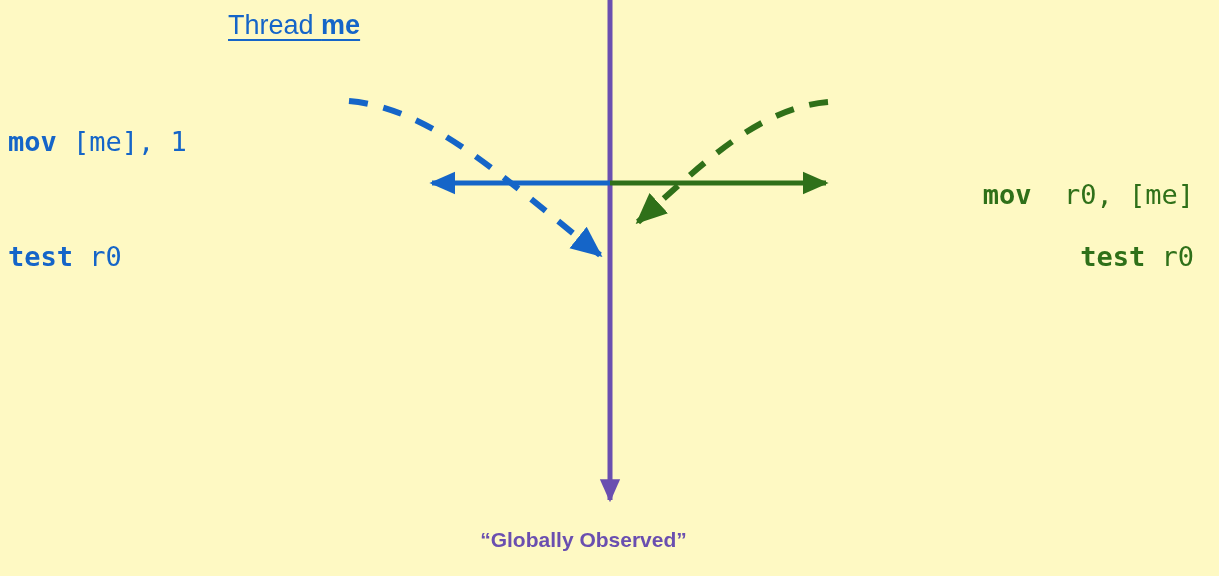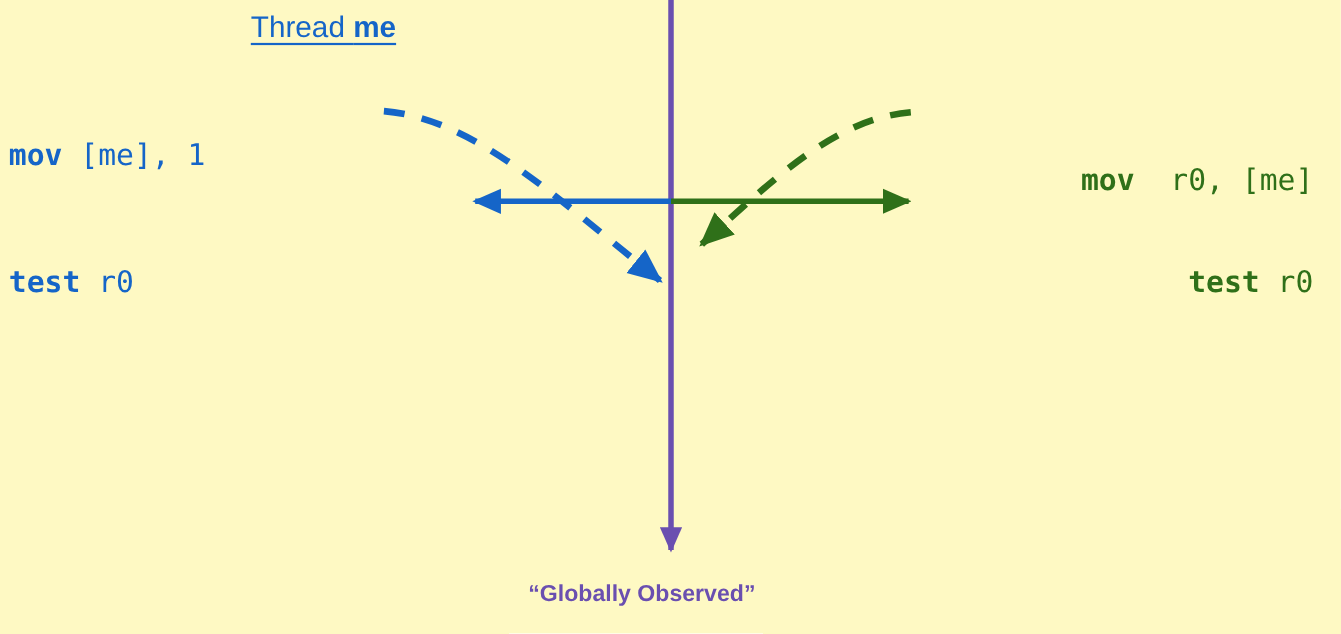--- a/index.html
+++ b/index.html
@@ -59,21 +59,21 @@
   }
   .right-code {
     right: 25px;
     color: #2f7019;
     text-align: right;
   }
   #me-line-1 { top: 82px; margin-top: 44px; }
   #me-line-2 { top: 163px; }
   #me-line-3 { top: 241px; }
   #other-line-1 { top: 82px; }
-  #other-line-2 { top: 149px; }
+  #other-line-2 { top: 179px; }
   #other-line-3 { top: 241px; }
   #globally-observed-label {
     position: absolute;
     left: 0;
     width: 1167px;
     top: 528px;
     text-align: center;
     color: #6a4fb0;
     font-family: "Liberation Sans", sans-serif;
     font-weight: 700;

